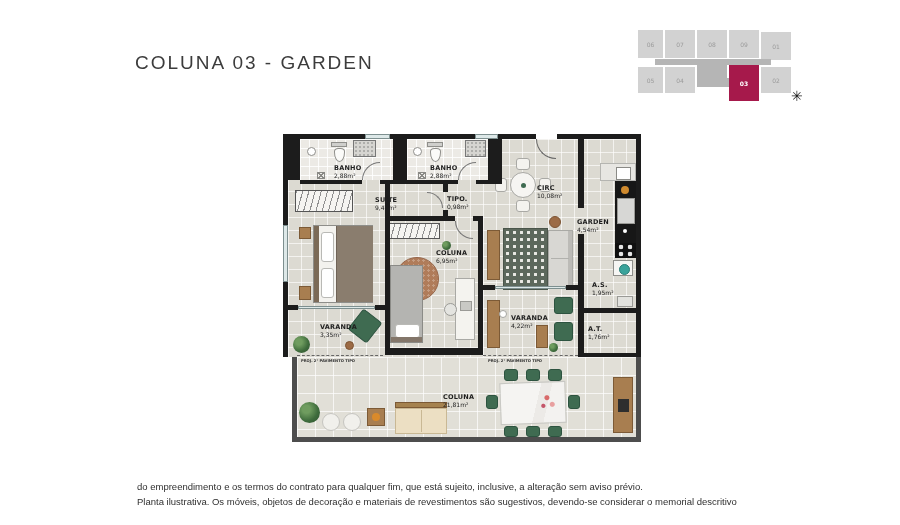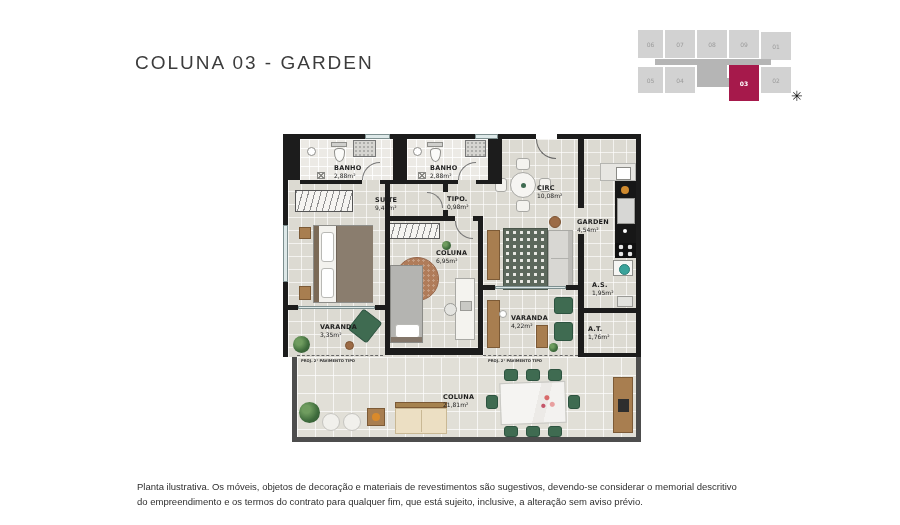--- a/index.html
+++ b/index.html
@@ -265,17 +265,17 @@
         <i>1,76m²</i>
       </div>
     <div class="rlabel" style="left:160px;top:259px;width:40px">
         <b>COLUNA</b>
         <i>21,81m²</i>
       </div>
   </div>
 
 
   <div class="footer">
+    <div>do empreendimento e os termos do contrato para qualquer fim, que está sujeito, inclusive, a alteração sem aviso prévio.</div>
     <div>Planta ilustrativa. Os móveis, objetos de decoração e materiais de revestimentos são sugestivos, devendo-se considerar o memorial descritivo</div>
-    <div>do empreendimento e os termos do contrato para qualquer fim, que está sujeito, inclusive, a alteração sem aviso prévio.</div>
   </div>
 
 </div>
 
 </body></html>

